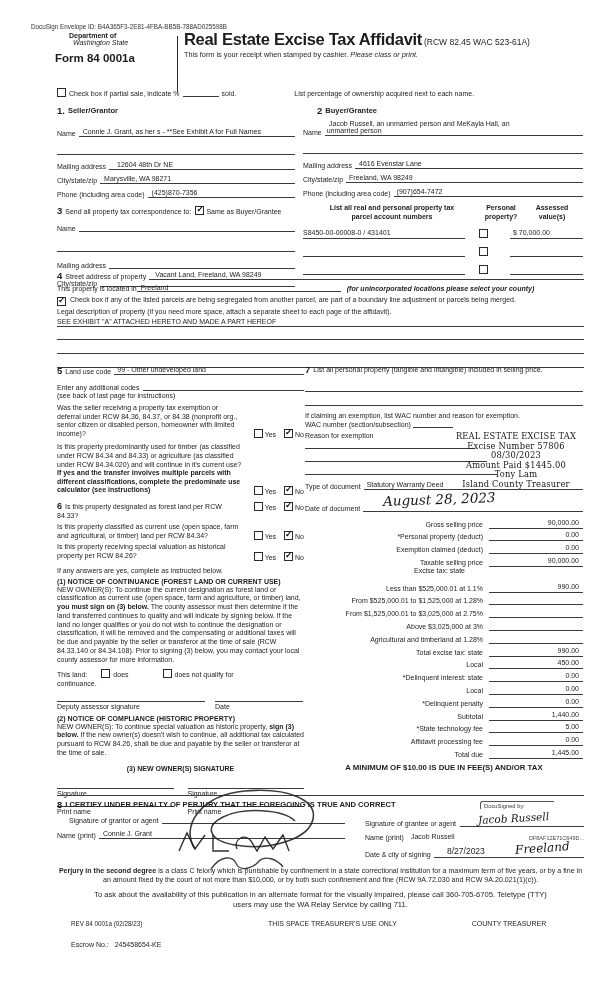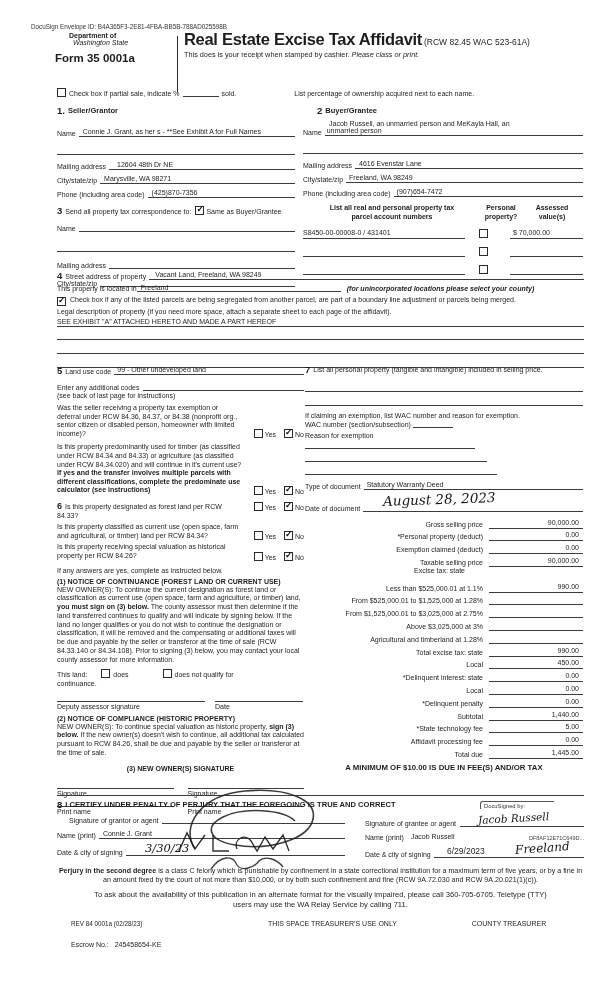--- a/index.html
+++ b/index.html
@@ -39,31 +39,31 @@
 </head>
 <body>
 
 <div class="page">
 
   <div class="abs small6" style="left:31px;top:23px;color:#333;">DocuSign Envelope ID: B4A365F3-2E81-4FBA-BB5B-788AD025598B</div>
 
   <div class="abs" style="left:55px;top:32px;width:120px;">
     <div class="b" style="font-size:7px;margin-left:14px;">Department of</div>
     <div class="i" style="font-size:7px;margin-left:18px;">Washington State</div>
-    <div class="b" style="font-size:11.5px;margin-top:6px;">Form 35 0001a</div>
+    <div class="b" style="font-size:11.5px;margin-top:6px;">Form 84 0001a</div>
   </div>
   <div class="abs" style="left:177px;top:36px;height:56px;border-left:1.3px solid #2a2a2a;"></div>
 
   <div class="abs" style="left:184px;top:30px;width:402px;">
     <div>
       <span class="b" style="font-size:16.5px;letter-spacing:-0.3px;">Real Estate Excise Tax Affidavit</span>
       <span style="font-size:8.5px;">(RCW 82.45 WAC 523-61A)</span>
     </div>
     <div style="font-size:7.3px;line-height:9px;margin-top:1px;">
-      <div><span>This does is your receipt when stamped by cashier. </span><span class="i">Please class or print.</span></div>
+      <div><span>This form is your receipt when stamped by cashier. </span><span class="i">Please class or print.</span></div>
     </div>
   </div>
 
   <div class="abs" style="left:57px;top:88px;width:525px;display:flex;align-items:flex-end;">
     <span class="cb"></span>
     <span style="margin-left:3px;">Check box if partial sale, indicate %</span>
     <span class="ul" style="width:36px;height:8px;margin-left:3px;"></span>
     <span style="margin-left:3px;">sold.</span>
     <span style="margin-left:58px;">List percentage of ownership acquired next to each name.</span>
   </div>
@@ -305,20 +305,29 @@
     <div style="margin-top:6px;">If claiming an exemption, list WAC number and reason for exemption.</div>
     <div class="frow" style="margin-top:2px;">
       <span>WAC number (section/subsection)</span>
       <span class="ul" style="width:40px;margin-left:2px;"></span>
     </div>
     <div style="margin-top:4px;">Reason for exemption</div>
     <div class="ul" style="width:170px;margin-top:9px;"></div>
     <div class="ul" style="width:182px;margin-top:12px;"></div>
     <div class="ul" style="width:192px;margin-top:12px;"></div>
 
+    <div class="abs stampbox" style="right:-8px;top:66px;width:150px;">
+
+    <div>REAL ESTATE EXCISE TAX</div>
+        <div>Excise Number 57806</div>
+        <div>08/30/2023</div>
+        <div>Amount Paid $1445.00</div>
+        <div>Tony Lam</div>
+        <div>Island County Treasurer</div>
+      </div>
 
     <div class="frow" style="margin-top:6px;">
       <span>Type of document</span>
       <span class="fill" style="padding-left:3px;">Statutory Warranty Deed</span>
     </div>
     <div class="frow" style="margin-top:8px;position:relative;height:14px;">
       <span>Date of document</span>
       <span class="fill"></span>
       <span class="abs hand" style="left:78px;top:-7px;font-size:13.5px;transform:rotate(-2deg);white-space:nowrap;">August 28, 2023</span>
     </div>
@@ -432,25 +441,20 @@
     <div class="siggrid" style="margin-top:6px;">
 
       <div style="width:288px;position:relative;">
         <div class="frow" style="margin-left:12px;">
           <span>Signature of grantor or agent</span>
           <span class="fill"></span>
         </div>
         <div class="frow" style="margin-top:6px;">
           <span>Name (print)</span>
           <span class="fill" style="padding-left:4px;">Connie J. Grant</span>
-        </div>
-        <div class="frow" style="margin-top:8px;position:relative;">
-          <span>Date &amp; city of signing</span>
-          <span class="fill"></span>
-          <span class="abs hand" style="left:88px;top:-6px;font-size:11.5px;">3/30/23</span>
         </div>
 
         <svg class="scrawl" width="150" height="70" viewBox="0 0 150 70" style="left:118px;top:-28px;">
           <path d="M20 62 C5 40 25 8 70 4 C115 0 142 14 138 32 C134 52 95 64 60 58 C35 54 28 40 48 30 C68 20 108 22 120 34" fill="none" stroke="#1b1b1b" stroke-width="1.6" opacity="0.85"></path>
         </svg>
         <svg class="scrawl" width="120" height="26" viewBox="0 0 120 26" style="left:118px;top:14px;">
           <path d="M4 22 L12 4 L20 20 L30 6 M38 6 L38 22 L54 22 M62 20 C58 10 70 4 76 12 L82 22 L90 8 L98 20 L108 6 L114 22" fill="none" stroke="#1b1b1b" stroke-width="1.4" opacity="0.9"></path>
         </svg>
         <svg class="scrawl" width="80" height="20" viewBox="0 0 80 20" style="left:150px;top:38px;">
           <path d="M4 16 C14 2 26 2 30 12 C34 18 46 16 52 8 C58 2 70 6 76 14" fill="none" stroke="#1b1b1b" stroke-width="1.3" opacity="0.85"></path>
@@ -468,21 +472,21 @@
         </div>
         <div class="abs" style="right:30px;top:-14px;width:70px;border-left:1px solid #555;border-top:1px solid #555;border-radius:3px 0 0 0;padding:1px 0 0 3px;font-size:5.8px;color:#333;">DocuSigned by:</div>
         <div class="frow" style="margin-top:6px;">
           <span>Name (print)</span>
           <span class="fill" style="border-bottom:none;padding-left:4px;">Jacob Russell</span>
           <span class="small6" style="color:#444;font-size:5.5px;">DF8AF12E71C649D...</span>
         </div>
         <div class="frow" style="margin-top:8px;position:relative;">
           <span>Date &amp; city of signing</span>
           <span class="fill"></span>
-          <span class="abs" style="left:82px;top:-3px;font-size:8.5px;">6/29/2023</span>
+          <span class="abs" style="left:82px;top:-3px;font-size:8.5px;">8/27/2023</span>
           <span class="abs hand" style="left:150px;top:-8px;font-size:12px;transform:rotate(-4deg);">Freeland</span>
         </div>
       </div>
     </div>
 
     <div style="text-align:center;line-height:9px;margin-top:9px;font-size:7.1px;">
       <span class="b">Perjury in the second degree</span><span> is a class C felony which is punishable by confinement in a state correctional institution for a maximum term of five years, or by a fine in an amount fixed by the court of not more than $10,000, or by both such confinement and fine (RCW 9A.72.030 and RCW 9A.20.021(1)(c)).</span>
     </div>
     <div style="text-align:center;line-height:10px;margin-top:5px;font-size:7.6px;width:88%;margin-left:6%;">To ask about the availability of this publication in an alternate format for the visually impaired, please call 360-705-6705. Teletype (TTY) users may use the WA Relay Service by calling 711.</div>
 

